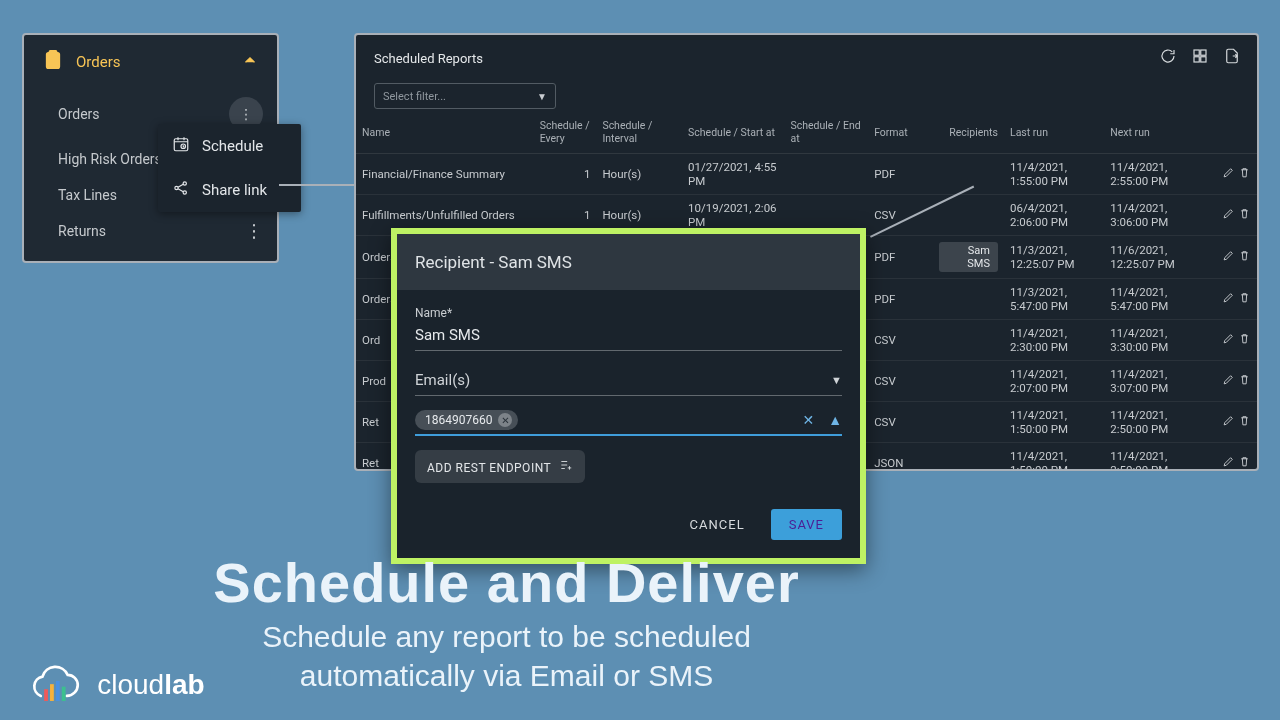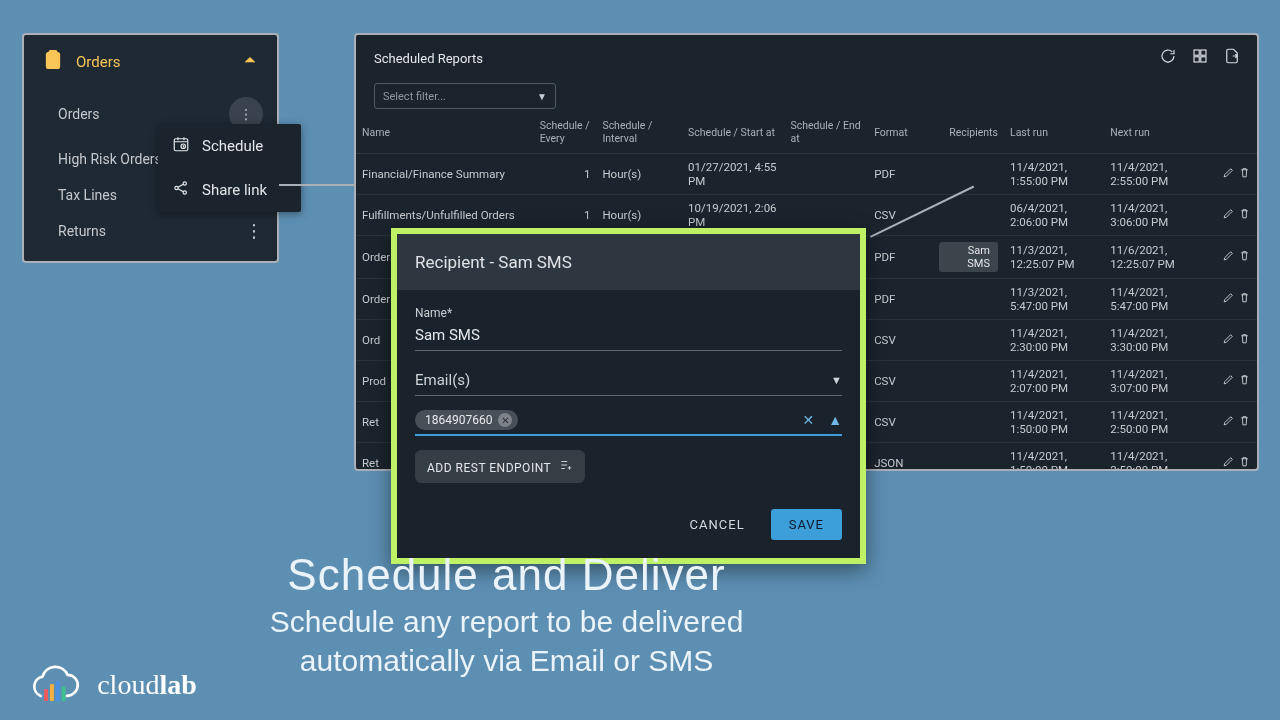--- a/index.html
+++ b/index.html
@@ -47,29 +47,29 @@
   .fld-email{display:flex;align-items:center;border-bottom:1px solid #62696f;padding:6px 0;color:#cfd3d7;font-size:15px;margin-bottom:10px}
   .fld-email .tri{margin-left:auto;font-size:11px}
   .sms-label{font-size:11px;color:#5ea8dd;margin-bottom:3px}
   .sms-box{display:flex;align-items:center;border-bottom:2px solid #3f9ddb;padding:4px 0}
   .chip{display:inline-flex;align-items:center;gap:6px;background:#474f57;color:#e6e9ec;font-size:12px;padding:3px 6px 3px 10px;border-radius:12px}
   .chip .x{width:14px;height:14px;border-radius:50%;background:#7d8389;display:inline-flex;align-items:center;justify-content:center;font-size:10px;color:#2a323a}
   .sms-box .tail{margin-left:auto;display:flex;gap:14px;color:#6fb5e6;font-size:14px}
   .rest-btn{display:inline-flex;align-items:flex-end;gap:8px;background:#353d45;color:#e3e6e9;font-size:12px;padding:8px 12px;margin-top:14px;border-radius:6px;letter-spacing:.5px}
   .dlg-actions{display:flex;justify-content:flex-end;gap:14px;padding:16px 18px 18px 0}
   .btn-cancel{color:#d7dadd;font-size:13px;letter-spacing:1px;padding:8px 12px}
-  .btn-save{background:#3c9fda;color:#0f172a;font-size:13px;letter-spacing:1px;padding:8px 18px;border-radius:3px}
+  .btn-save{background:#3c9fda;color:#4c1d95;font-size:13px;letter-spacing:1px;padding:8px 18px;border-radius:3px}
 
   
   .caption{position:absolute;left:0;right:0;top:550px;text-align:center;color:#eaf3fa}
-  .caption h1{font-family:"Segoe UI Light","Helvetica Neue",Arial,sans-serif;font-weight:400;font-size:44px;letter-spacing:1px}
+  .caption h1{font-family:"Segoe UI Light","Helvetica Neue",Arial,sans-serif;font-weight:700;font-size:56px;letter-spacing:1px}
   .caption p{font-family:"Segoe UI Light","Helvetica Neue",Arial,sans-serif;font-weight:300;font-size:30px;margin-top:2px;line-height:1.3}
 
   
-  .logo{position:absolute;left:24px;bottom:14px;display:flex;align-items:center;gap:6px;color:#fff;font-family:Liberation Serif, serif;font-size:28px}
+  .logo{position:absolute;left:24px;bottom:14px;display:flex;align-items:center;gap:6px;color:#fff;font-family:Liberation Sans, sans-serif;font-size:28px}
   .logo svg{height:42px}
   .logo-text .w{font-weight:300}
   .logo-text .b{font-weight:600}
 
   svg.ic{width:18px;height:18px;stroke:#d6dadd;fill:none;stroke-width:1.6}
   svg.ic-lg{width:22px;height:22px;stroke:#d6dadd;fill:none;stroke-width:1.6}
   .side-header svg{stroke:#f8c556;fill:#f8c556}
   .ctx svg{stroke:#e3e6e9}
 </style>
 </head>
@@ -355,21 +355,21 @@
   </div>
   <div class="dlg-actions">
     <span class="btn-cancel">CANCEL</span>
     <span class="btn-save">SAVE</span>
   </div>
 </div>
 
 <div class="caption">
   <h1>Schedule and Deliver</h1>
   <p>
-    <span>Schedule any report to be delivered</span><br>
+    <span>Schedule any report to be scheduled</span><br>
     <span>automatically via Email or SMS</span>
   </p>
 </div>
 
 <div class="logo">
   <svg viewBox="0 0 80 50">
     <path d="M20 38a12 12 0 0 1 2-23 16 16 0 0 1 30-2 12 12 0 0 1 12 12c0 7-6 13-13 13" fill="none" stroke="#fff" stroke-width="3.2" stroke-linecap="round"></path>
     <rect x="24" y="30" width="4.5" height="14" fill="#f05a5a"></rect>
     <rect x="31" y="24" width="4.5" height="20" fill="#f7b23b"></rect>
     <rect x="38" y="20" width="4.5" height="24" fill="#4a90e2"></rect>

